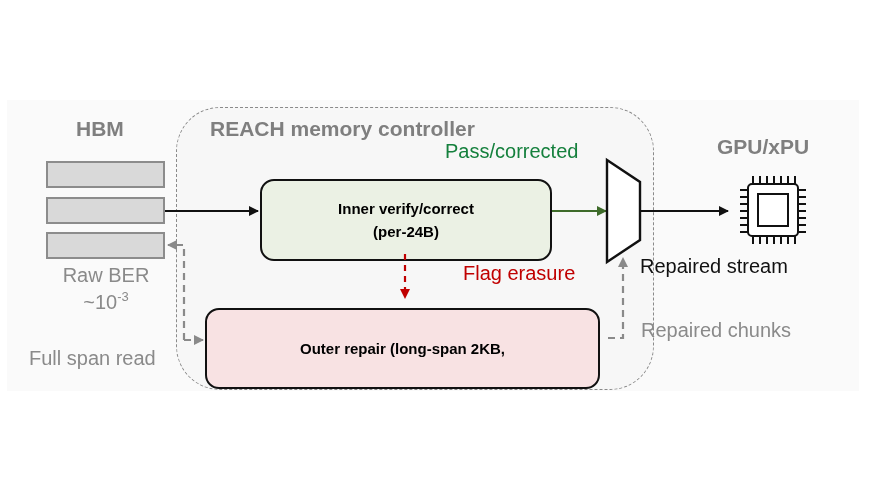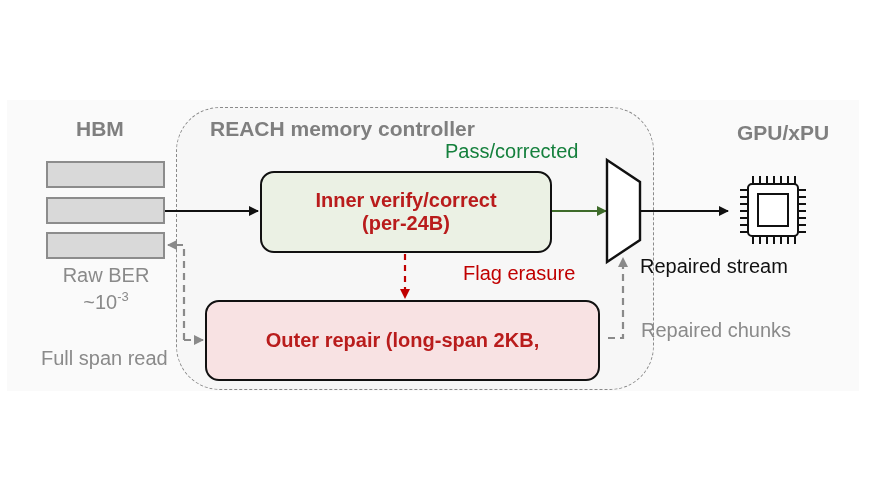--- a/index.html
+++ b/index.html
@@ -8,35 +8,35 @@
     .panel { position: absolute; left: 7px; top: 100px; width: 852px; height: 291px; background: #fafafa; }
     .controller { position: absolute; left: 176px; top: 107px; width: 478px; height: 283px;
                   border: 1.6px dashed #8a8a8a; border-radius: 44px; box-sizing: border-box; background: #f7f7f7; }
     .hdr { position: absolute; font-weight: bold; color: #7f7f7f; font-size: 21px; white-space: nowrap; }
     .hbm-cell { position: absolute; left: 46px; width: 119px; height: 27px; background: #d9d9d9;
                 border: 2px solid #8c8c8c; box-sizing: border-box; }
     .ber { position: absolute; color: #8a8a8a; font-size: 20px; text-align: center; line-height: 22px; }
     .ber sup { font-size: 13px; }
     .box { position: absolute; border: 2.4px solid #111; border-radius: 14px; box-sizing: border-box;
            display: flex; align-items: center; justify-content: center; text-align: center;
-           font-weight: bold; font-size: 20px; line-height: 23px; color: #b91c1c; }
+           font-weight: bold; font-size: 15px; line-height: 23px; color: #000000; margin-top: 8px; }
     .inner { left: 260px; top: 171px; width: 292px; height: 82px; background: #ebf1e4; }
     .outer { left: 205px; top: 300px; width: 395px; height: 81px; background: #f8e2e3; }
     .lbl { position: absolute; font-size: 20px; white-space: nowrap; }
     svg.overlay { position: absolute; left: 0; top: 0; }
   </style>
 </head>
 <body>
 
 <div class="panel"></div>
 <div class="controller"></div>
 
 <div class="hdr" style="left:76px;top:117px;text-align:right;">HBM</div>
 <div class="hdr" style="left:210px;top:117px;">REACH memory controller</div>
-<div class="hdr" style="left:717px;top:121px;margin-left:20px;">GPU/xPU</div>
+<div class="hdr" style="left:717px;top:135px;">GPU/xPU</div>
 
 <div class="hbm-cell" style="top:161px;"></div>
 <div class="hbm-cell" style="top:197px;"></div>
 <div class="hbm-cell" style="top:232px;"></div>
 
 <div class="ber" style="left:40px;top:264px;width:132px;">
   <div>Raw BER</div>
   <div><span>~10</span><sup>-3</sup></div>
 </div>
 
@@ -123,13 +123,13 @@
         <line x1="798" y1="225" x2="806" y2="225"></line>
       <line x1="798" y1="232" x2="806" y2="232"></line>
     </g>
   </g>
 </svg>
 
 <div class="lbl" style="left:445px;top:140px;color:#15803d;">Pass/corrected</div>
 <div class="lbl" style="left:416px;top:262px;color:#c00000;margin-left:47px;">Flag erasure</div>
 <div class="lbl" style="left:640px;top:255px;color:#111;">Repaired stream</div>
 <div class="lbl" style="left:641px;top:319px;color:#8a8a8a;">Repaired chunks</div>
-<div class="lbl" style="left:29px;top:347px;color:#8a8a8a;margin-left:12px;">Full span read</div>
+<div class="lbl" style="left:29px;top:347px;color:#8a8a8a;">Full span read</div>
 
 </body></html>

